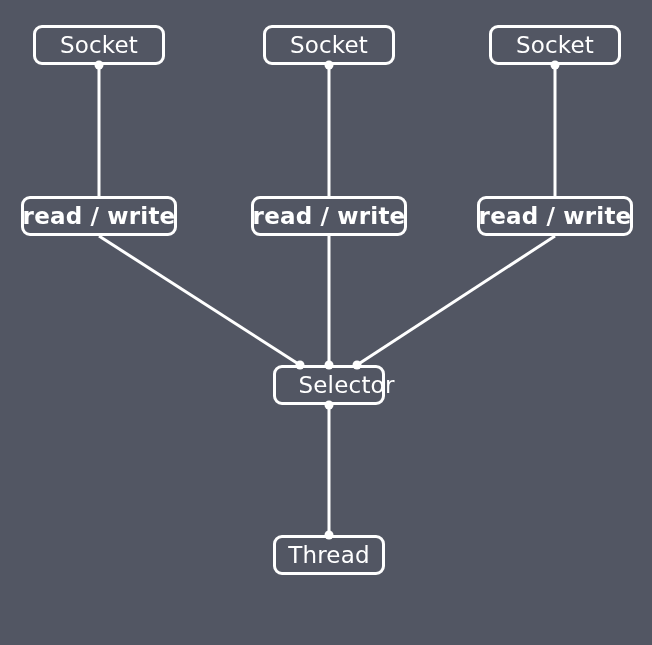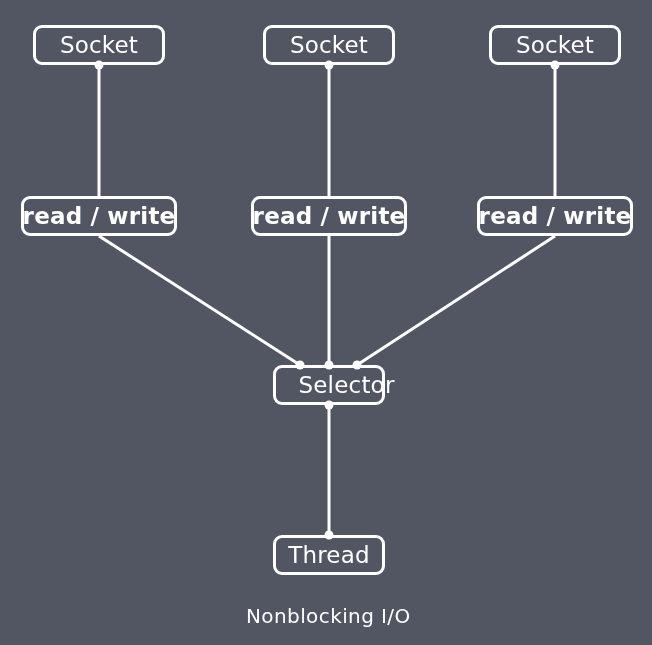--- a/index.html
+++ b/index.html
@@ -107,15 +107,14 @@
         <span class="node-label">read / write</span>
       </div>
       <div class="node node-sel" style="left: 273px; top: 365px; width: 112px; height: 40px; padding-left: 35px;">
         <span class="node-label">Selector</span>
       </div>
       <div class="node node-thread" style="left: 273px; top: 535px; width: 112px; height: 40px;">
         <span class="node-label">Thread</span>
       </div>
     </div>
 
-  <div class="caption" id="caption" style="left: 246px; top: 604px;">Nonblocking  I/O</div>
 
 </div>
 
 </body></html>

